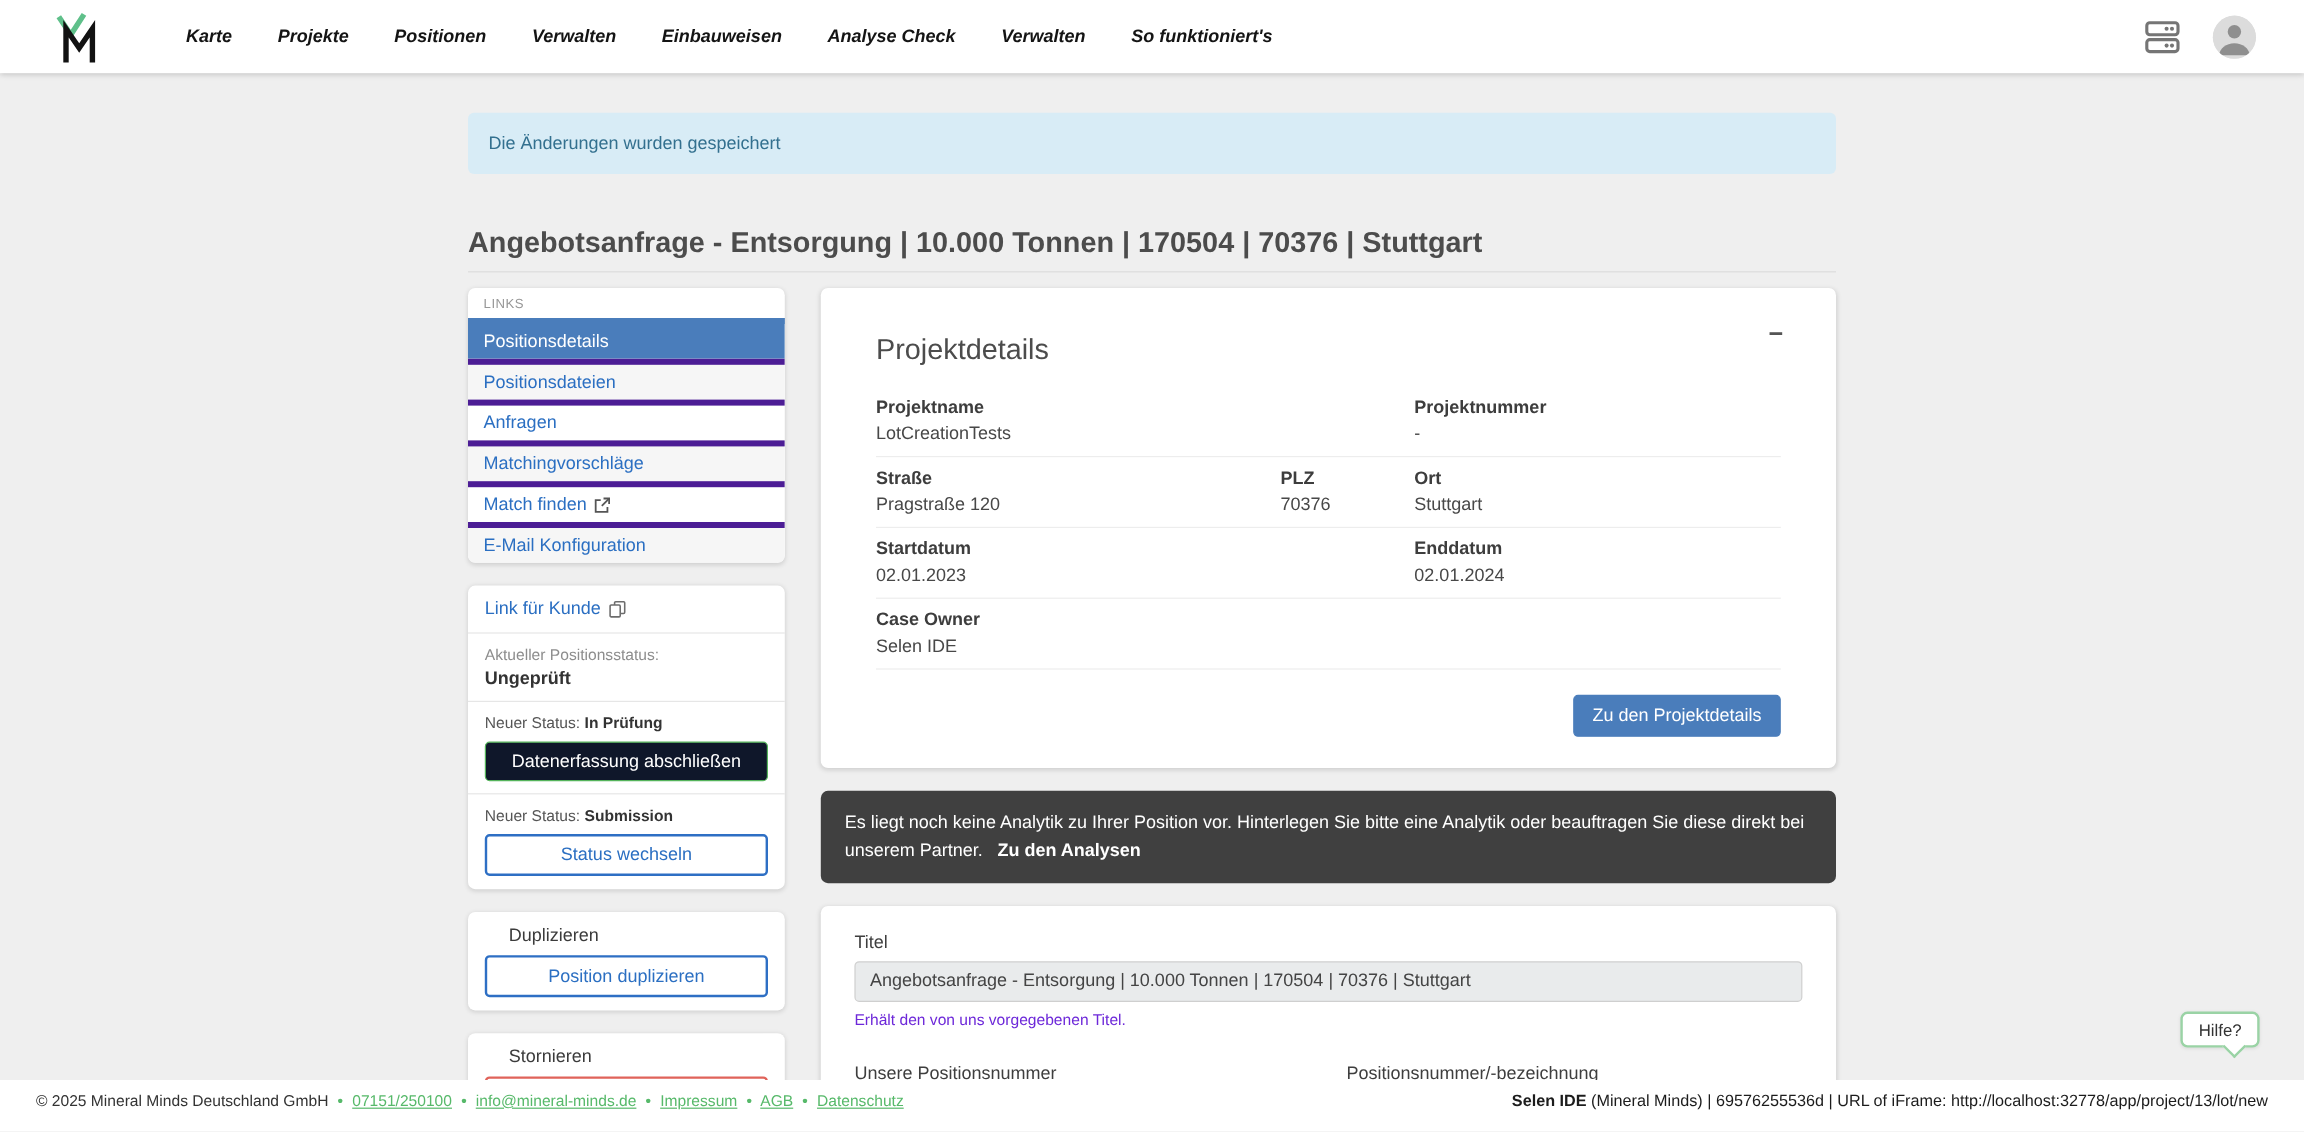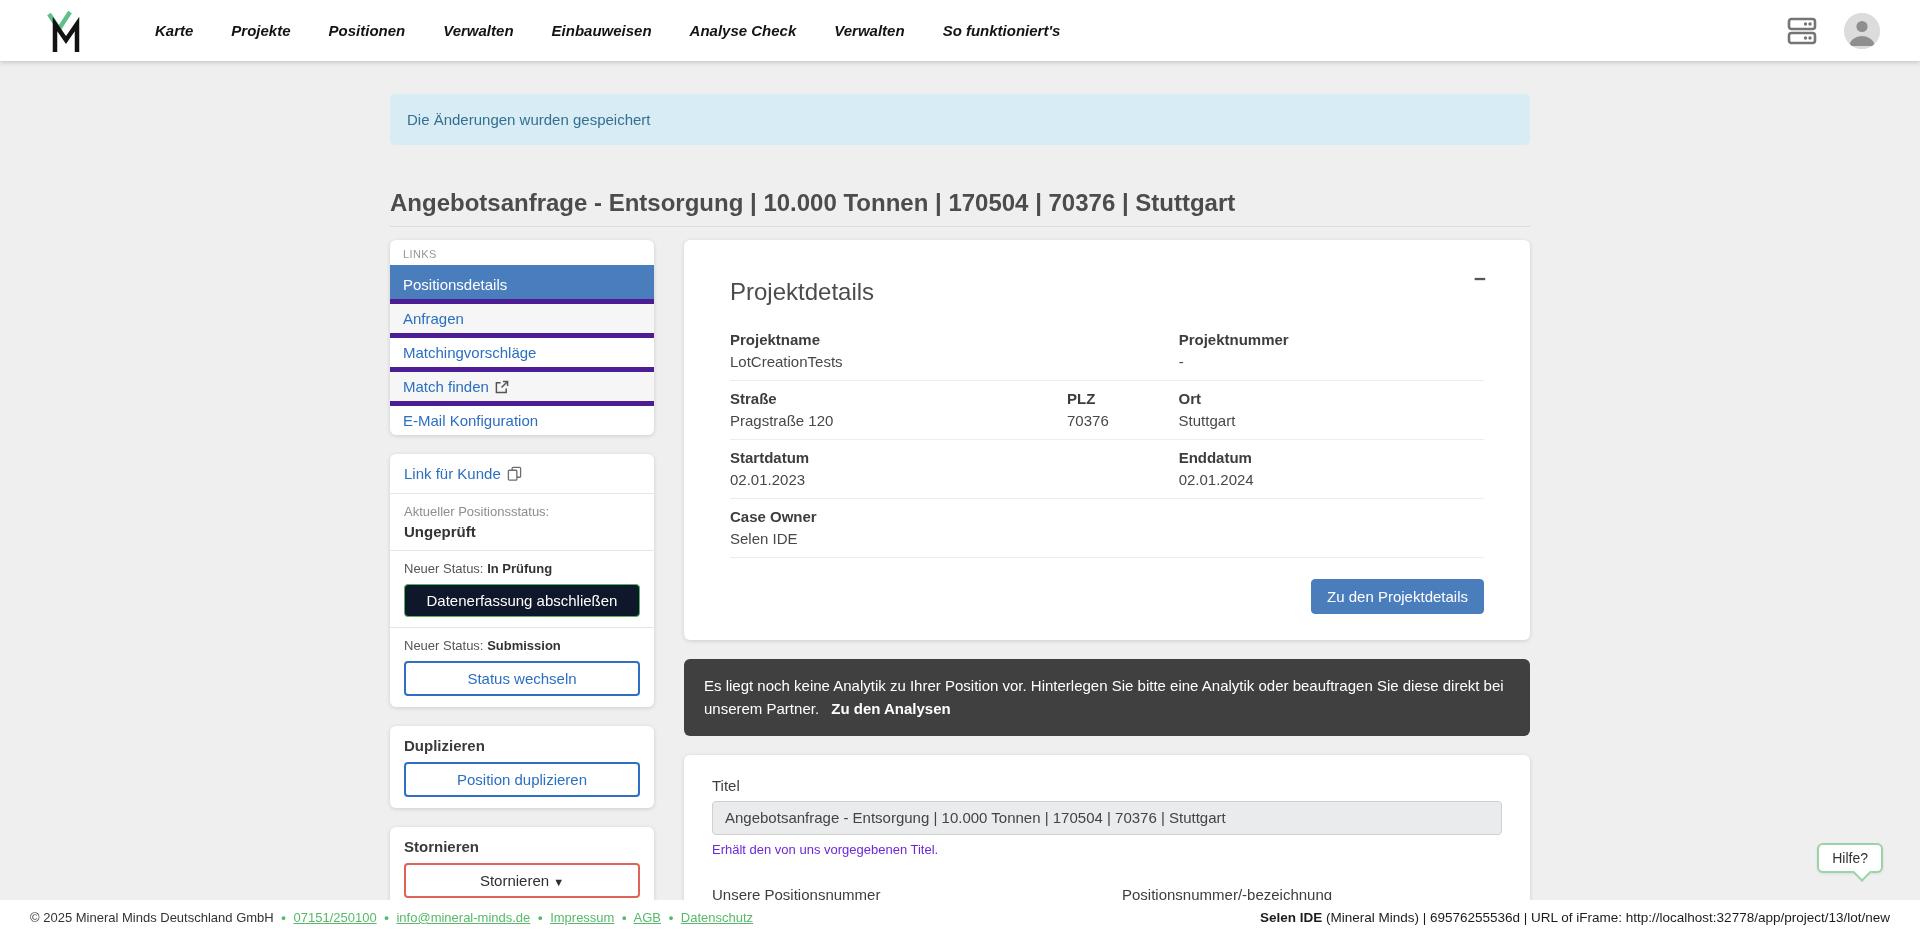--- a/index.html
+++ b/index.html
@@ -71,21 +71,21 @@
   .divider { border:none; border-top:1px solid #e6e6e6; margin:10px -14px; }
   .muted-label { font-size:13px; color:#8d8d8d; }
   .status-value { font-size:15px; font-weight:700; color:#333; margin-top:4px; }
   .new-status { font-size:13px; color:#555; }
   .new-status b { color:#333; }
   .btn { display:block; width:100%; text-align:center; border-radius:4px; font-size:15px;
          padding:7px 10px; cursor:pointer; font-family:inherit; }
   .btn-success { background:#0f172a; border:1px solid #55b45b; color:#fff; margin-top:8px; }
   .btn-outline-primary { background:#fff; border:2px solid #2e6fc4; color:#2b6fc2; margin-top:8px; }
   .btn-outline-danger { background:#fff; border:2px solid #e0635a; color:#2f2f2f; margin-top:8px; }
-  .card-heading { font-size:15px; font-weight:700; color:#3b3b3b; }
+  .card-heading { font-size:15px; font-weight:400; color:#3b3b3b;margin-left:20px; }
   .caret { font-size:11px; margin-left:4px; }
 
   
   .project-card { padding:26px 46px 14px; position:relative; }
   .project-title { font-size:24px; font-weight:400; color:#4c4c4c; margin:12px 0 16px; }
   .collapse-btn {
     position:absolute; top:28px; right:44px;
     font-size:21px; font-weight:700; color:#555; cursor:pointer; line-height:1;
   }
   .prow { display:flex; border-bottom:1px solid #ededed; padding:9px 0 10px;align-items:flex-end; }
@@ -199,20 +199,23 @@
     <div class="layout">
 
       <aside class="sidebar">
 
         <div class="card links-card">
           <div class="links-header">LINKS</div>
           <div class="side-link active">
             <span>Positionsdetails</span>
           </div>
           <div class="side-link">
+            <span>Positionsdateien</span>
+          </div>
+          <div class="side-link">
             <span>Anfragen</span>
           </div>
           <div class="side-link">
             <span>Matchingvorschläge</span>
           </div>
           <div class="side-link">
             <span>Match finden</span>
             <svg width="14" height="14" viewBox="0 0 15 15">
               <path d="M12 9 v4.5 H1.5 V3 H6" fill="none" stroke="#555" stroke-width="1.6"></path>
               <path d="M8.5 1.5 H13.5 V6.5" fill="none" stroke="#555" stroke-width="1.6"></path>

